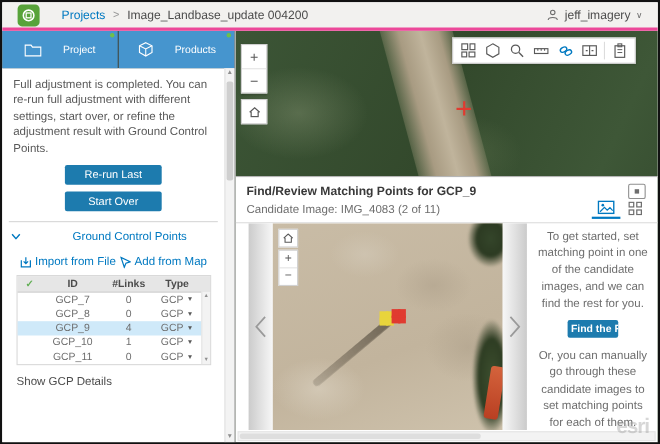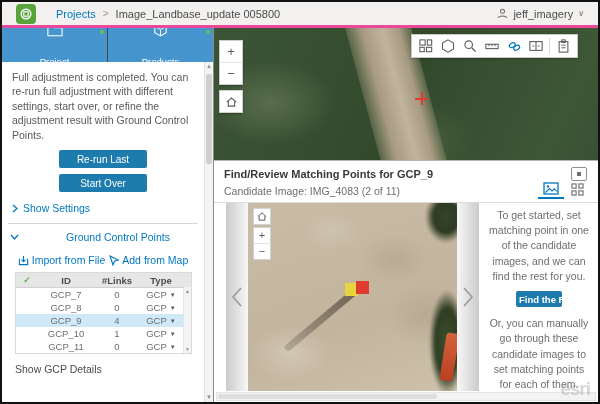--- a/index.html
+++ b/index.html
@@ -13,21 +13,21 @@
   .crumb .lnk{color:#0079c1;cursor:pointer;}
   .crumb .sep{color:#9a9a9a;font-size:10px;}
   .crumb .ttl{color:#4c4c4c;}
   .userbox{margin-left:auto;display:flex;align-items:center;gap:5px;font-size:11px;color:#4c4c4c;margin-right:4px;cursor:pointer;}
   .caret{font-size:8px;color:#6e6e6e;}
   
   .bodywrap{position:absolute;left:0;top:26px;right:0;bottom:0;display:flex;}
   .leftpanel{position:relative;width:212px;box-sizing:border-box;background:#fff;border-right:1px solid #8a8a8a;flex:none;z-index:20;}
   
   .tabs{position:absolute;left:0;top:0;right:0;height:34px;display:flex;background:#404840;}
-  .tab{flex:1;position:relative;display:flex;flex-direction:column;align-items:center;justify-content:center;gap:19px;
+  .tab{flex:1;position:relative;display:flex;flex-direction:row;align-items:center;justify-content:center;gap:19px;
     background:#4695ce;color:#fff;font-size:9.5px;cursor:pointer;margin-right:1px;box-sizing:border-box;}
   .tab:last-child{margin-right:0;}
   .tab.active{background:#fff;color:#4c4c4c;border-top:3px solid #f09637;}
   .tab svg{display:block;}
   .dot{position:absolute;top:2px;right:3px;width:4px;height:4px;border-radius:50%;background:#6fbf4a;}
   
   .pscroll{position:absolute;left:0;top:34px;right:9px;bottom:0;overflow:hidden;font-size:10.5px;color:#4c4c4c;}
   .vsb{position:absolute;right:0;top:34px;width:9px;bottom:0;background:#f3f3f3;border-left:1px solid #e2e2e2;box-sizing:border-box;}
   .vsb .arr{position:absolute;left:0;right:0;text-align:center;font-size:6px;color:#8f8f8f;line-height:9px;}
   .vsb .thumb{position:absolute;left:1px;right:1px;top:12px;height:90px;background:#cfcfcf;border-radius:2px;}
@@ -139,21 +139,21 @@
   <header class="topbar">
     <div class="logo">
       <svg width="14" height="14" viewBox="0 0 16 16">
           <circle cx="8" cy="8" r="5.5" fill="none" stroke="#fff" stroke-width="1.6"></circle>
           <rect x="5.5" y="5.5" width="5" height="5" fill="none" stroke="#fff" stroke-width="1.3"></rect>
         </svg>
     </div>
     <nav class="crumb">
       <span class="lnk">Projects</span>
       <span class="sep">&gt;</span>
-      <span class="ttl">Image_Landbase_update 005800</span>
+      <span class="ttl">Image_Landbase_update 004200</span>
     </nav>
     <div class="userbox">
       <svg width="11" height="11" viewBox="0 0 12 12">
           <circle cx="6" cy="3.6" r="2.2" fill="none" stroke="#6e6e6e" stroke-width="1.1"></circle>
           <path d="M1.5 11 C1.5 7.8 10.5 7.8 10.5 11" fill="none" stroke="#6e6e6e" stroke-width="1.1"></path>
         </svg>
       <span>jeff_imagery</span>
       <span class="caret">∨</span>
     </div>
   </header>
@@ -177,26 +177,20 @@
           <span>Products</span>
           <span class="dot"></span>
         </div>
       </div>
 
       <div class="pscroll">
         <p class="descr">Full adjustment is completed. You can re-run full adjustment with different settings, start over, or refine the adjustment result with Ground Control Points.</p>
         <button class="btn">Re-run Last</button>
         <button class="btn start">Start Over</button>
 
-        <div class="linkrow">
-          <svg width="6" height="9" viewBox="0 0 6 9">
-              <polyline points="1,1 5,4.5 1,8" fill="none" stroke="#0079c1" stroke-width="1.3"></polyline>
-            </svg>
-          <span>Show Settings</span>
-        </div>
 
         <div class="divider"></div>
 
         <div class="linkrow gcphead">
           <svg width="9" height="6" viewBox="0 0 9 6">
               <polyline points="1,1 4.5,5 8,1" fill="none" stroke="#0079c1" stroke-width="1.3"></polyline>
             </svg>
           <span>Ground Control Points</span>
         </div>
 

